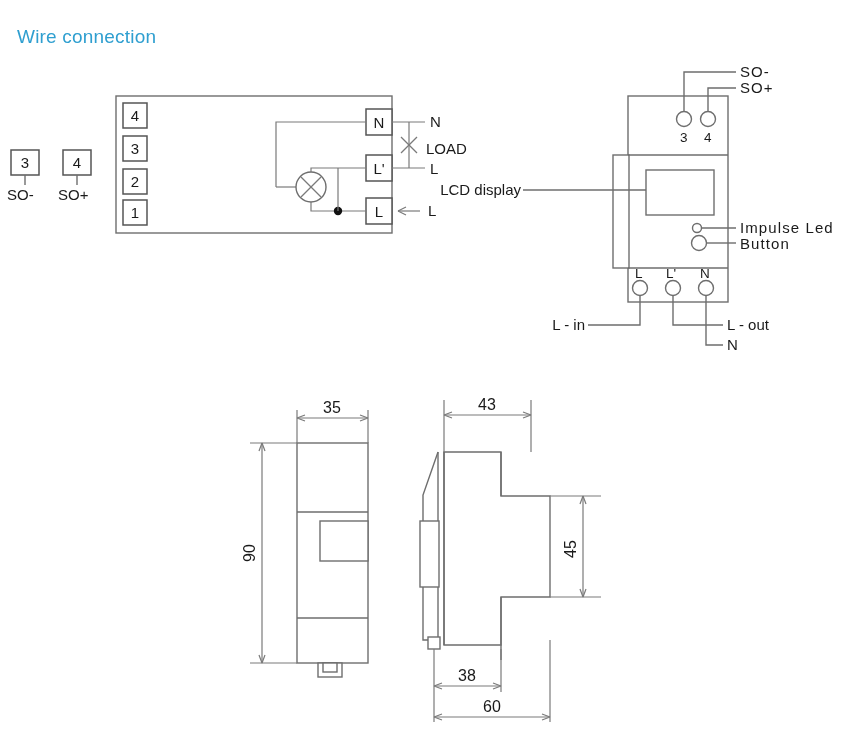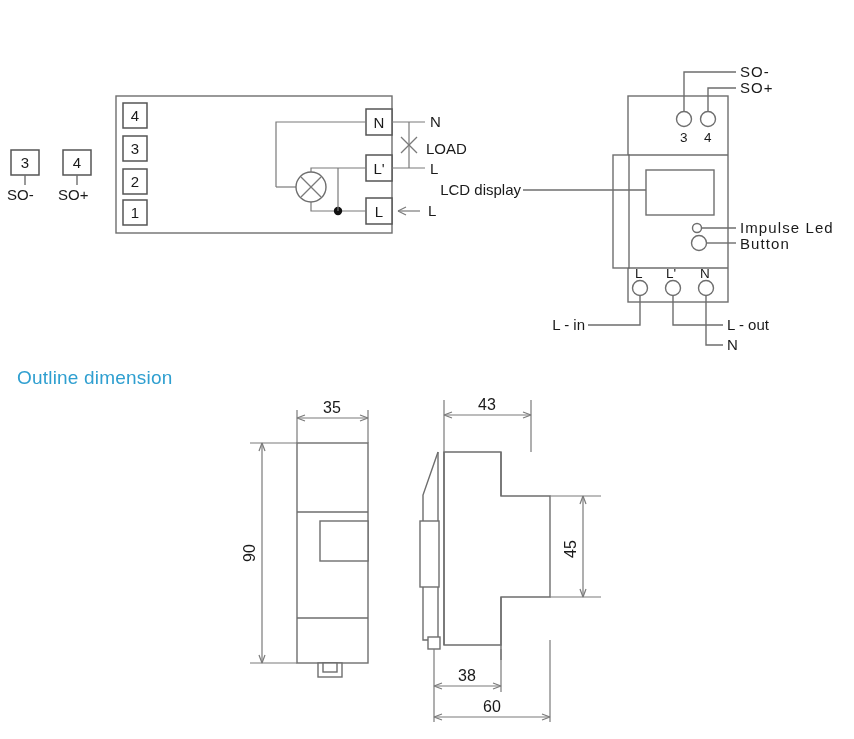--- a/index.html
+++ b/index.html
@@ -85,22 +85,22 @@
     font-size: 15px;
     fill: #1a1a1a;
     letter-spacing: 1.1px;
   }
 </style>
 </head>
 <body>
 
 <div class="page">
 
-
-  <div class="section-heading" id="heading-outline">Outline dimension</div>
+  <div class="section-heading" id="heading-wire">Wire connection</div>
+
 
   <svg class="diagram" viewBox="0 0 854 739" xmlns="http://www.w3.org/2000/svg">
 
     <g>
       <rect class="term-box" x="11" y="150" width="28" height="25"></rect>
       <text class="lbl-term" x="25" y="168">3</text>
       <line class="ln" x1="25" y1="175" x2="25" y2="185"></line>
       <text class="lbl" x="7" y="200">SO-</text>
 
       <rect class="term-box" x="63" y="150" width="28" height="25"></rect>

